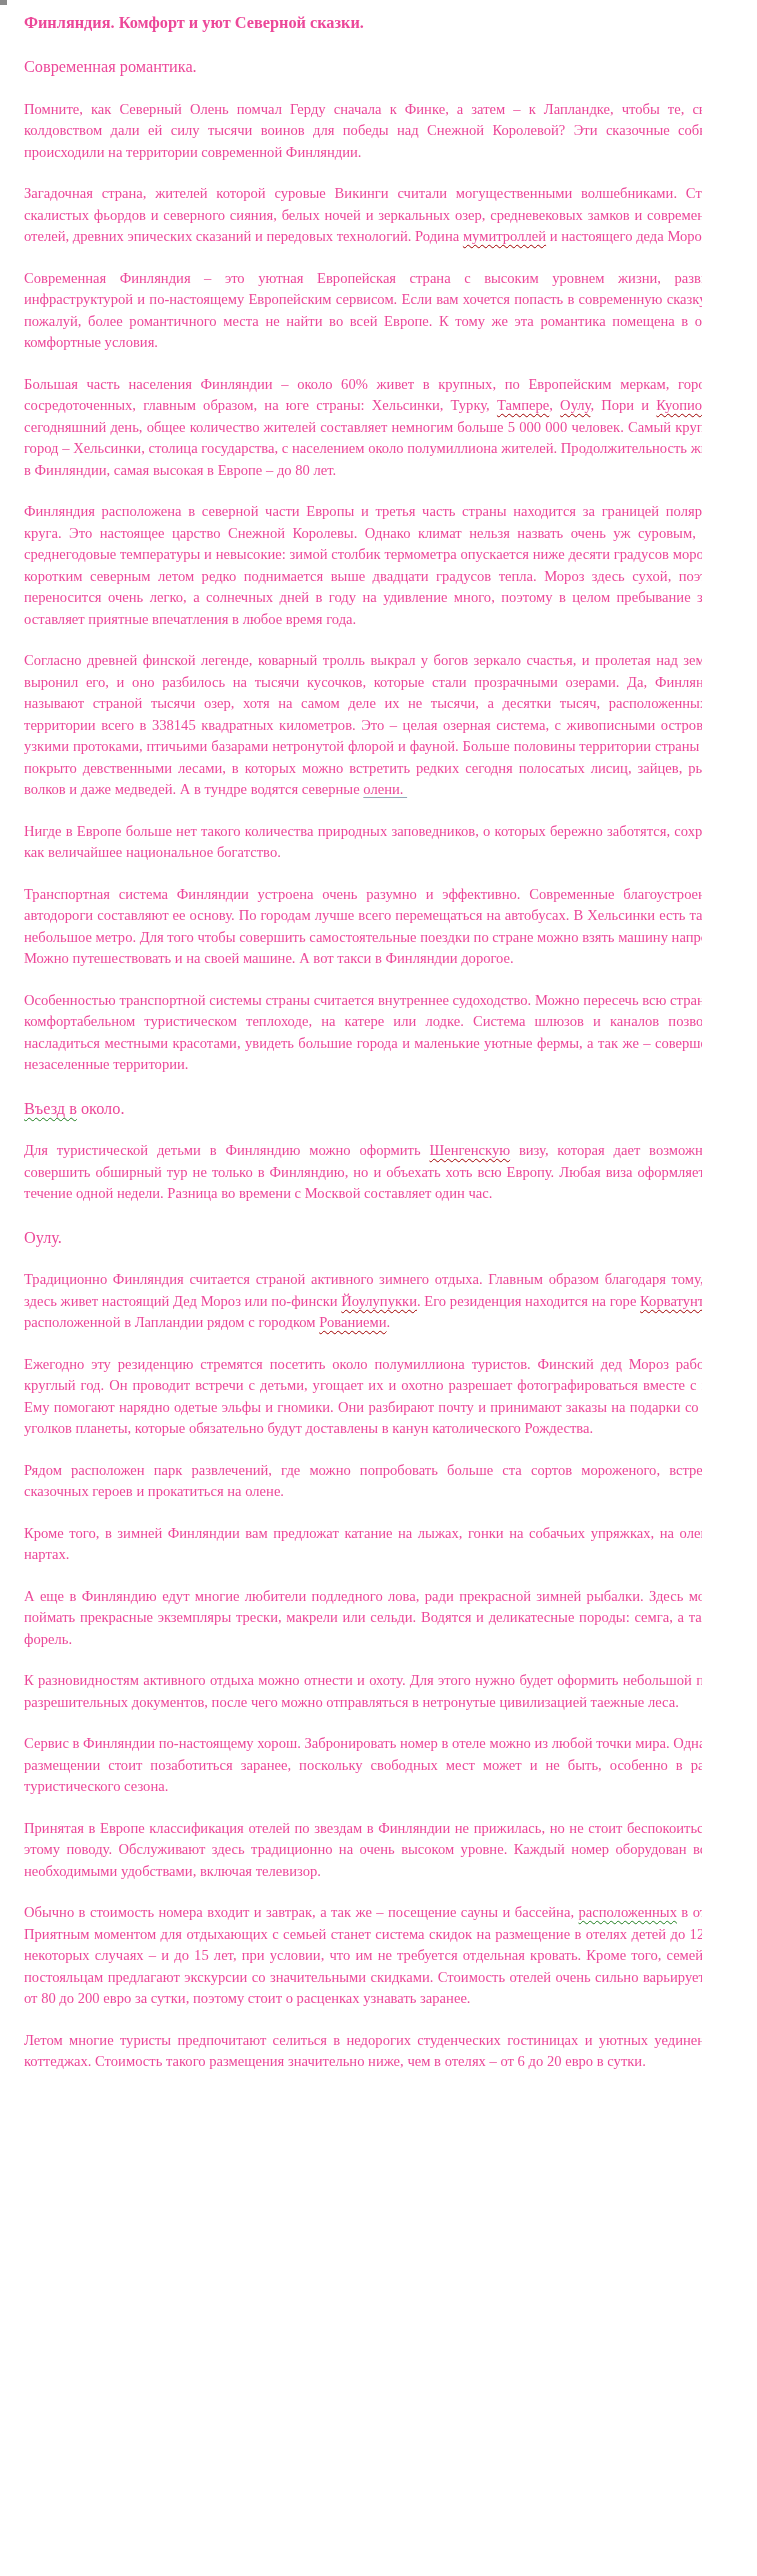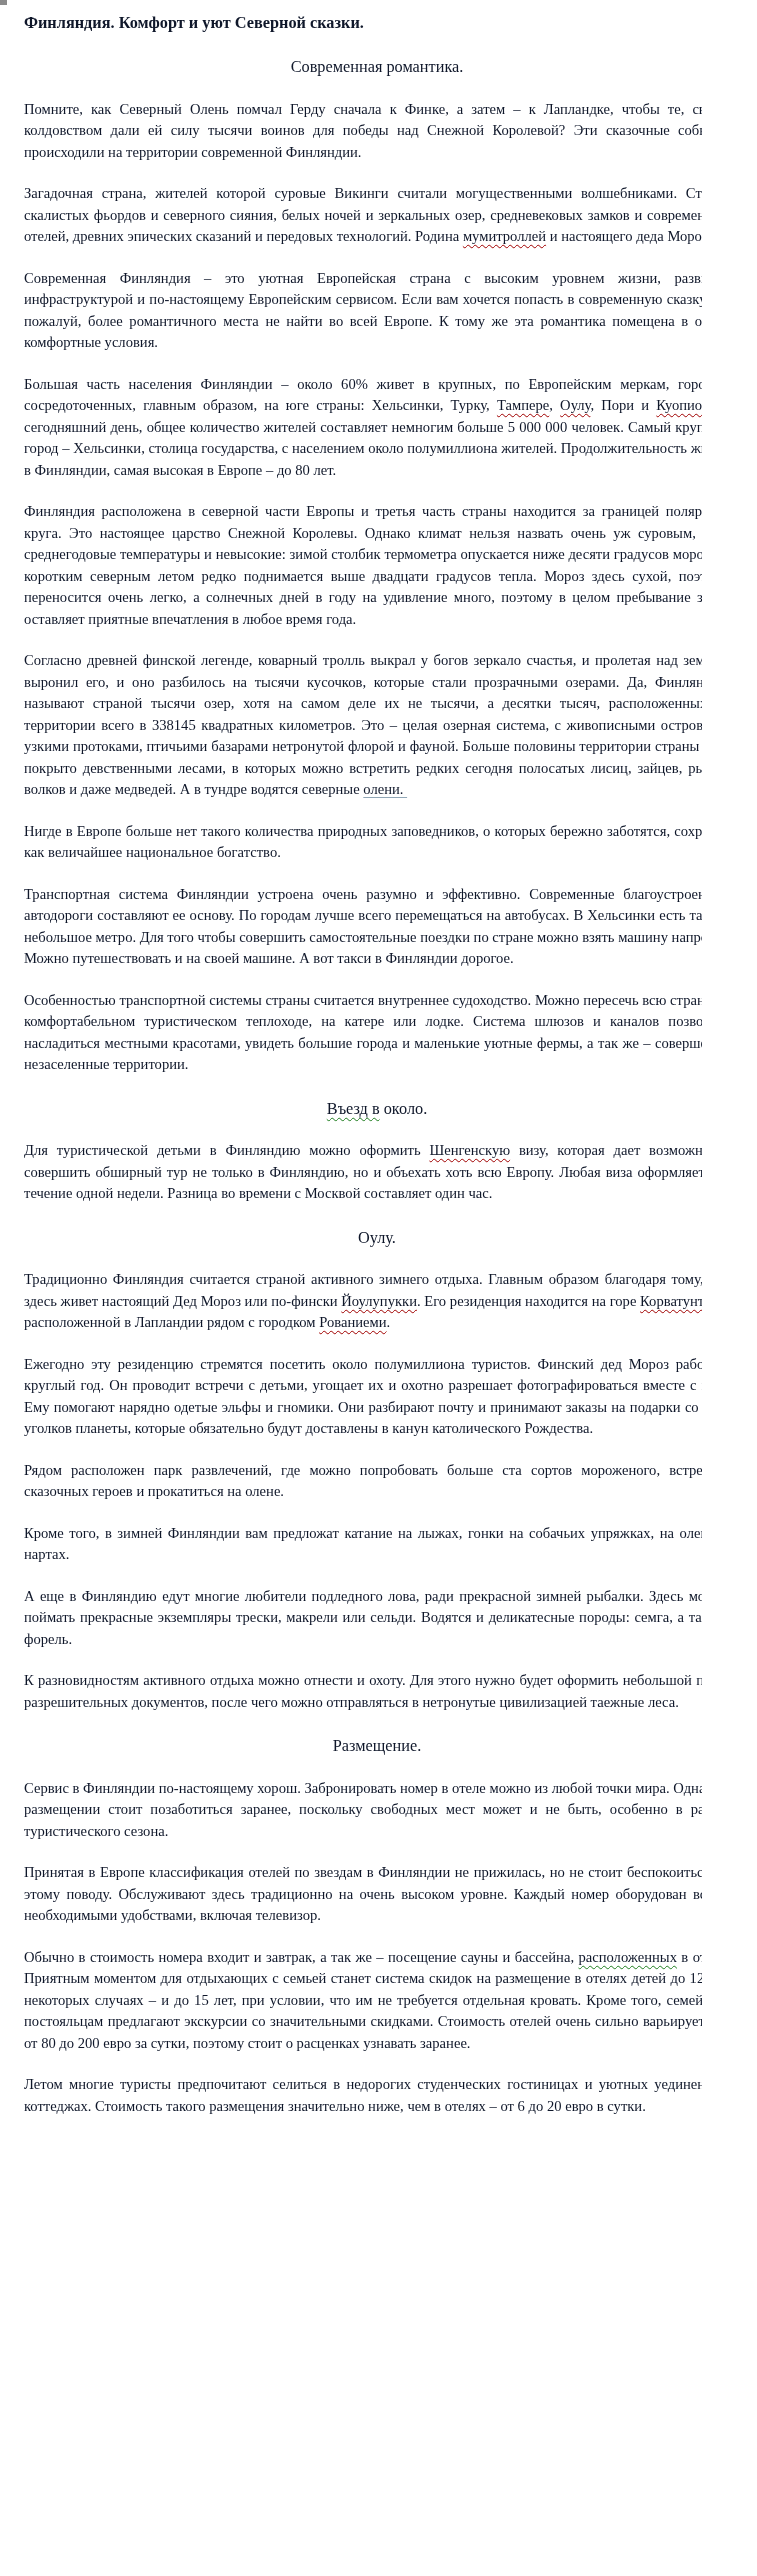--- a/index.html
+++ b/index.html
@@ -32,21 +32,20 @@
     font-size: 16.3px;
     line-height: 22px;
     font-weight: bold;
     margin: 0 0 20.6px 0;
   }
   h2.heading {
     font-size: 16.3px;
     line-height: 22px;
     font-weight: normal;
     margin: 22px 0 20.6px 0;
-    text-align: center;
   }
   p.para {
     font-size: 14.6px;
     line-height: 21.5px;
     margin: 0 0 20px 0;
     text-align: justify;
   }
   .m-spell {
     text-decoration-line: underline;
     text-decoration-style: wavy;
@@ -69,21 +68,21 @@
     text-decoration-color: var(--underline-color, #90a6b6);
     text-decoration-thickness: 0.9px;
     text-underline-offset: 2.6px;
     text-decoration-skip-ink: none;
     margin-top: 8px;
   }
 </style>
 </head>
 <body>
 
-<div id="page" style="background: rgb(255, 255, 255); color: #0f172a;">
+<div id="page" style="background: rgb(255, 255, 255); color: #ec4899;">
   <div id="corner-artifact"></div>
   <div id="doc-clip">
     <div id="doc-inner">
       <div id="doc-title">Финляндия. Комфорт и уют Северной сказки.</div>
       <div>
           <h2 class="heading"><span>Современная романтика.</span></h2>
           <p class="para"><span>Помните, как Северный Олень помчал Герду сначала к Финке, а затем – к Лапландке, чтобы те, своим колдовством дали ей силу тысячи воинов для победы над Снежной Королевой? Эти сказочные события происходили на территории современной Финляндии.</span></p>
           <p class="para"><span>Загадочная страна, жителей которой суровые Викинги считали могущественными волшебниками. Страна скалистых фьордов и северного сияния, белых ночей и зеркальных озер, средневековых замков и современных отелей, древних эпических сказаний и передовых технологий. Родина </span><span class="m-spell">мумитроллей</span><span> и настоящего деда Мороза.</span></p>
           <p class="para"><span>Современная Финляндия – это уютная Европейская страна с высоким уровнем жизни, развитой инфраструктурой и по-настоящему Европейским сервисом. Если вам хочется попасть в современную сказку, то, пожалуй, более романтичного места не найти во всей Европе. К тому же эта романтика помещена в очень комфортные условия.</span></p>
           <p class="para"><span>Большая часть населения Финляндии – около 60% живет в крупных, по Европейским меркам, городах, сосредоточенных, главным образом, на юге страны: Хельсинки, Турку, </span><span class="m-spell">Тампере</span><span>, </span><span class="m-spell">Оулу</span><span>, Пори и </span><span class="m-spell">Куопио</span><span>. На сегодняшний день, общее количество жителей составляет немногим больше 5&nbsp;000&nbsp;000 человек. Самый крупный город – Хельсинки, столица государства, с населением около полумиллиона жителей. Продолжительность жизни в Финляндии, самая высокая в Европе – до 80 лет.</span></p>
@@ -94,21 +93,20 @@
           <p class="para"><span>Особенностью транспортной системы страны считается внутреннее судоходство. Можно пересечь всю страну на комфортабельном туристическом теплоходе, на катере или лодке. Система шлюзов и каналов позволяет насладиться местными красотами, увидеть большие города и маленькие уютные фермы, а так же – совершенно незаселенные территории.</span></p>
           <h2 class="heading"><span class="m-grammar">Въезд в</span><span> около.</span></h2>
           <p class="para"><span>Для туристической детьми в Финляндию можно оформить </span><span class="m-spell">Шенгенскую</span><span> визу, которая дает возможность совершить обширный тур не только в Финляндию, но и объехать хоть всю Европу. Любая виза оформляется в течение одной недели. Разница во времени с Москвой составляет один час.</span></p>
           <h2 class="heading"><span>Оулу.</span></h2>
           <p class="para"><span>Традиционно Финляндия считается страной активного зимнего отдыха. Главным образом благодаря тому, что здесь живет настоящий Дед Мороз или по-фински </span><span class="m-spell">Йоулупукки</span><span>. Его резиденция находится на горе </span><span class="m-spell">Корватунтури</span><span>, расположенной в Лапландии рядом с городком </span><span class="m-spell">Рованиеми</span><span>.</span></p>
           <p class="para"><span>Ежегодно эту резиденцию стремятся посетить около полумиллиона туристов. Финский дед Мороз работает круглый год. Он проводит встречи с детьми, угощает их и охотно разрешает фотографироваться вместе с ним. Ему помогают нарядно одетые эльфы и гномики. Они разбирают почту и принимают заказы на подарки со всех уголков планеты, которые обязательно будут доставлены в канун католического Рождества.</span></p>
           <p class="para"><span>Рядом расположен парк развлечений, где можно попробовать больше ста сортов мороженого, встретить сказочных героев и прокатиться на олене.</span></p>
           <p class="para"><span>Кроме того, в зимней Финляндии вам предложат катание на лыжах, гонки на собачьих упряжках, на оленьих нартах.</span></p>
           <p class="para"><span>А еще в Финляндию едут многие любители подледного лова, ради прекрасной зимней рыбалки. Здесь можно поймать прекрасные экземпляры трески, макрели или сельди. Водятся и деликатесные породы: семга, а так же форель.</span></p>
           <p class="para"><span>К разновидностям активного отдыха можно отнести и охоту. Для этого нужно будет оформить небольшой пакет разрешительных документов, после чего можно отправляться в нетронутые цивилизацией таежные леса.</span></p>
-          <h2 class="heading"><span>Размещение.</span></h2>
           <p class="para"><span>Сервис в Финляндии по-настоящему хорош. Забронировать номер в отеле можно из любой точки мира. Однако о размещении стоит позаботиться заранее, поскольку свободных мест может и не быть, особенно в разгар туристического сезона.</span></p>
           <p class="para"><span>Принятая в Европе классификация отелей по звездам в Финляндии не прижилась, но не стоит беспокоиться по этому  поводу. Обслуживают здесь традиционно на очень высоком уровне. Каждый номер оборудован всеми необходимыми удобствами, включая телевизор.</span></p>
           <p class="para"><span>Обычно в стоимость номера входит и завтрак, а так же – посещение сауны и бассейна, </span><span class="m-grammar">расположенных</span><span> в отеле. Приятным моментом для отдыхающих с семьей станет система скидок на размещение в отелях детей до 12, а в некоторых случаях – и до 15 лет, при условии, что им не требуется отдельная кровать. Кроме того, семейным постояльцам предлагают экскурсии со значительными скидками. Стоимость отелей очень сильно варьируется – от 80 до 200 евро за сутки, поэтому стоит о расценках узнавать заранее.</span></p>
           <p class="para"><span>Летом многие туристы предпочитают селиться в недорогих студенческих гостиницах и уютных уединенных коттеджах. Стоимость такого размещения значительно ниже, чем в отелях – от 6 до 20 евро в сутки.</span></p>
         </div>
     </div>
   </div>
 </div>
 
 

